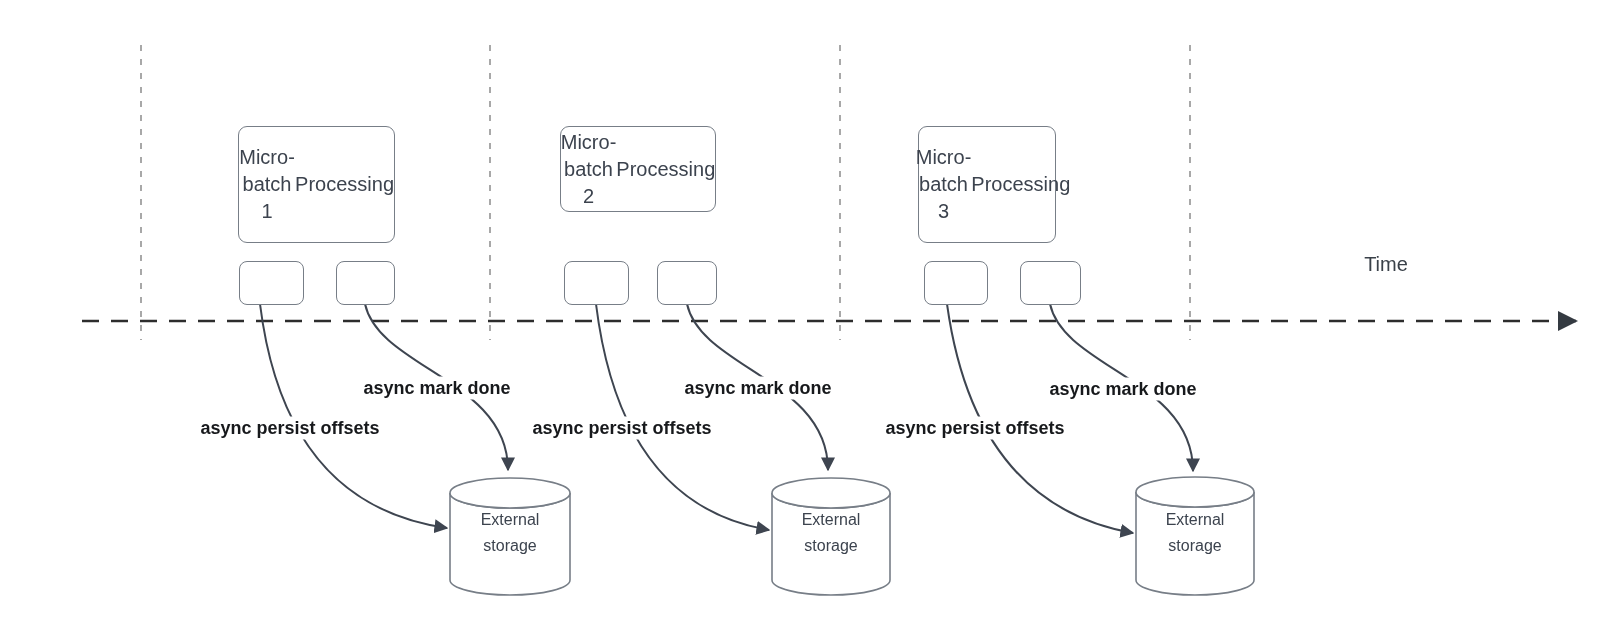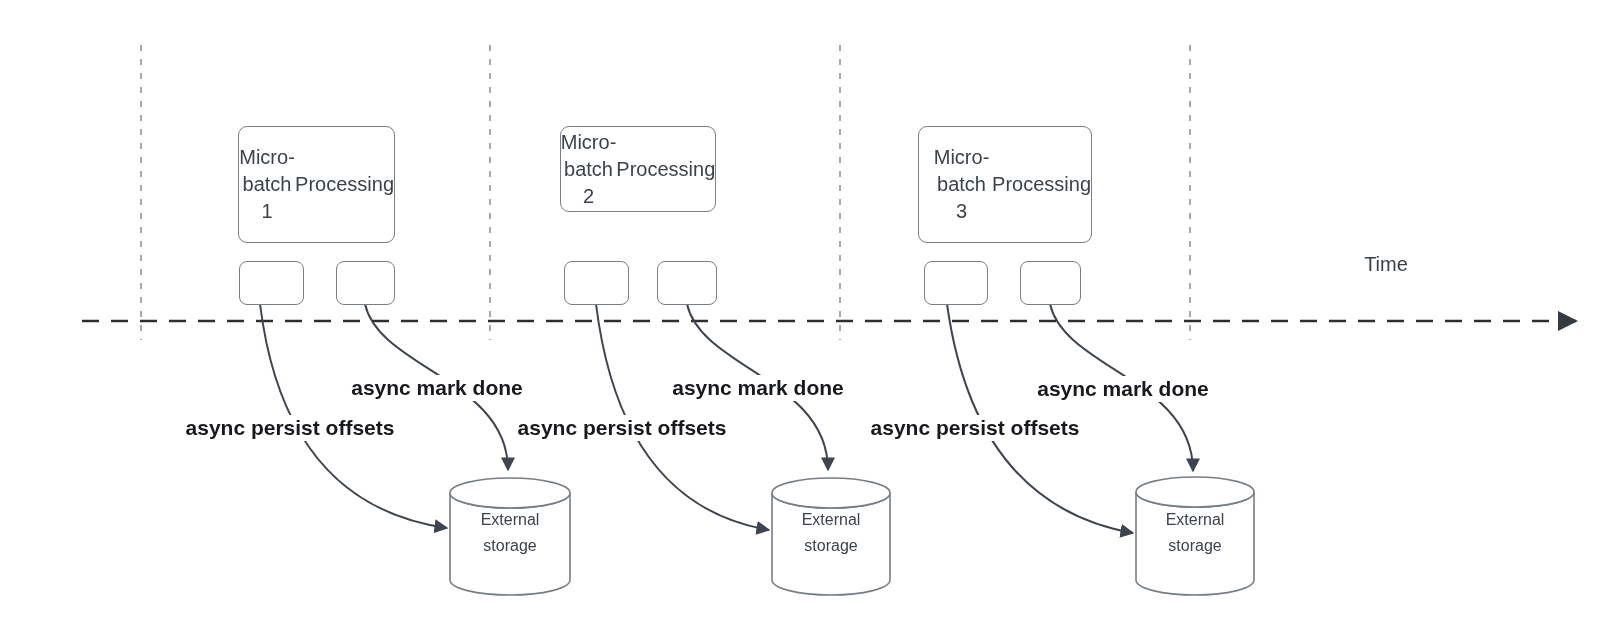--- a/index.html
+++ b/index.html
@@ -47,21 +47,21 @@
     border: 1.5px solid #777e87;
     border-radius: 8px;
     background: #ffffff;
     z-index: 2;
   }
   .arrow-label {
     position: absolute;
     transform: translate(-50%, -50%);
     background: #ffffff;
     padding: 1px 4px;
-    font-size: 21px;
+    font-size: 18px;
     font-weight: 700;
     color: #17191c;
     white-space: nowrap;
     z-index: 3;
   }
   .storage-label {
     position: absolute;
     transform: translate(-50%, -50%);
     text-align: center;
     z-index: 3;
@@ -146,21 +146,21 @@
   </div>
   <div class="task-box" style="left:564px; top:261px; width:65px; height:44px;"></div>
   <div class="task-box" style="left:657px; top:261px; width:60px; height:44px;"></div>
   <div class="arrow-label" style="left:622px; top:428px;">async persist offsets</div>
   <div class="arrow-label" style="left:758px; top:388px;">async mark done</div>
   <div class="storage-label" style="left:831px; top:533px;">
     <span>External</span>
     <span>storage</span>
   </div>
 
-  <div class="process-box" style="left:918px; top:126px; width:174px; height:117px;padding-left:12px;">
+  <div class="process-box" style="left:918px; top:126px; width:138px; height:117px;padding-left:12px;">
     <span>Micro-batch 3</span>
     <span>Processing</span>
   </div>
   <div class="task-box" style="left:924px; top:261px; width:64px; height:44px;"></div>
   <div class="task-box" style="left:1020px; top:261px; width:61px; height:44px;"></div>
   <div class="arrow-label" style="left:975px; top:428px;">async persist offsets</div>
   <div class="arrow-label" style="left:1123px; top:389px;">async mark done</div>
   <div class="storage-label" style="left:1195px; top:533px;">
     <span>External</span>
     <span>storage</span>

